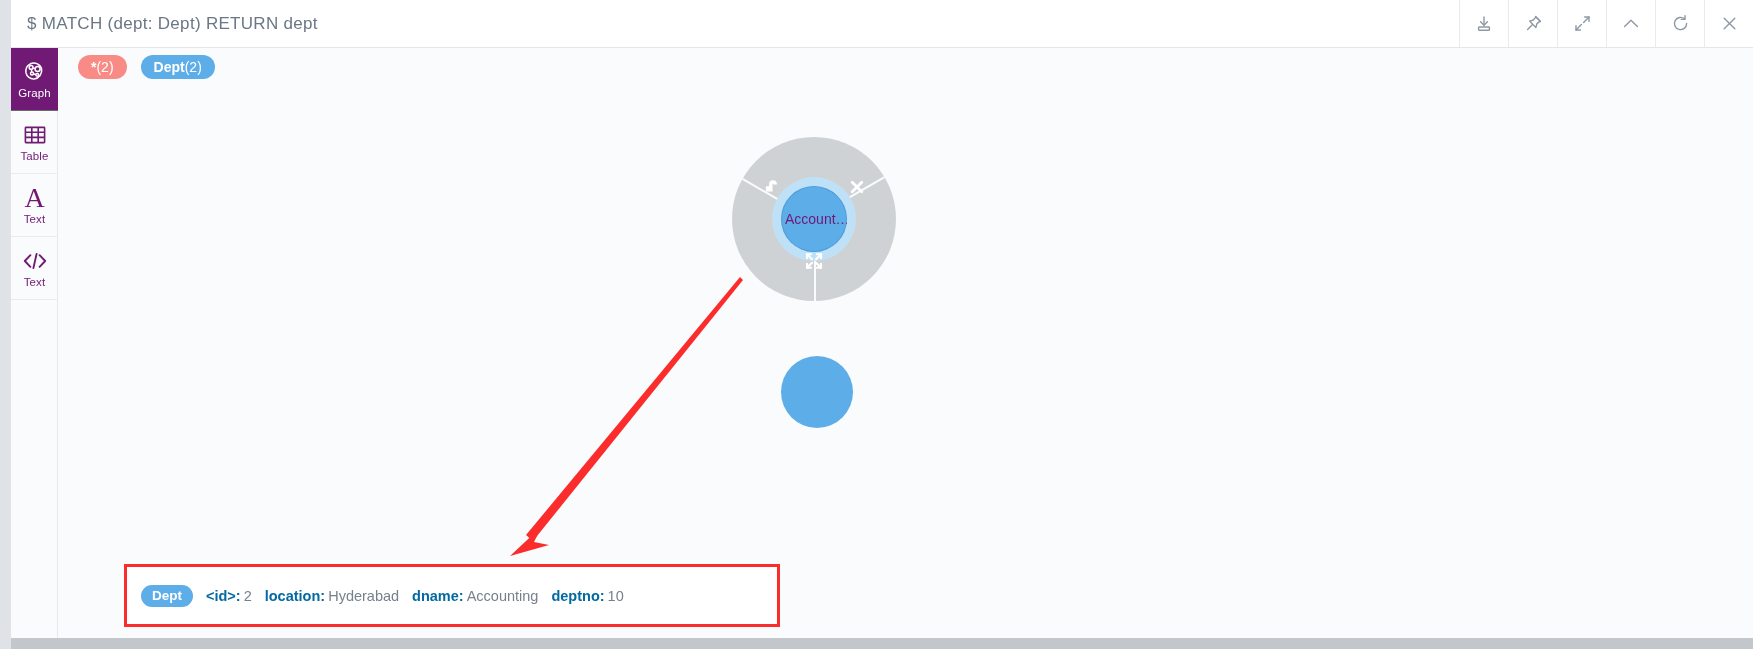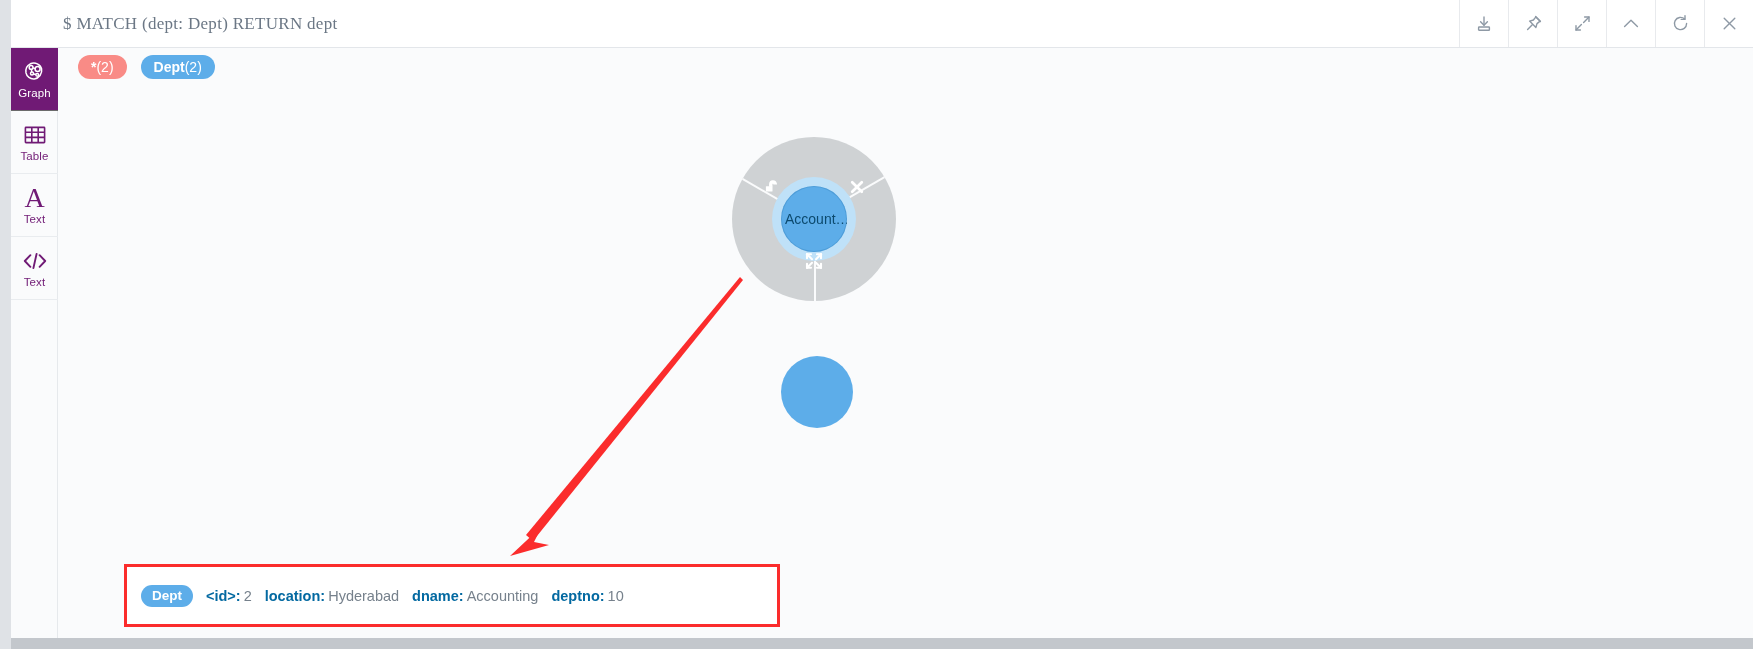--- a/index.html
+++ b/index.html
@@ -42,28 +42,27 @@
 
   .query-wrap {
     flex: 1 1 auto;
     display: flex;
     align-items: center;
     padding-left: 16px;
     min-width: 0;
   }
 
   .query-text {
-    font-family: Liberation Serif, serif;
+    font-family: Liberation Sans, sans-serif;
     font-size: 17px;
     color: #6b7785;
     letter-spacing: 0.3px;
     white-space: nowrap;
     overflow: hidden;
     text-overflow: ellipsis;
-    margin-left: 36px;
   }
 
   .toolbar {
     flex: 0 0 auto;
     display: flex;
     align-items: stretch;
   }
 
   .tb-btn {
     width: 49px;
@@ -164,21 +163,21 @@
   .node {
     position: absolute;
     border-radius: 50%;
     display: flex;
     align-items: center;
     justify-content: center;
     cursor: pointer;
   }
 
   .node-label {
-    color: #0c4a6e;
+    color: #701a75;
     font-size: 14px;
     line-height: 1;
     text-align: center;
     pointer-events: none;
     user-select: none;
     padding: 0 4px;
     overflow: hidden;
     white-space: nowrap;
   }
 

